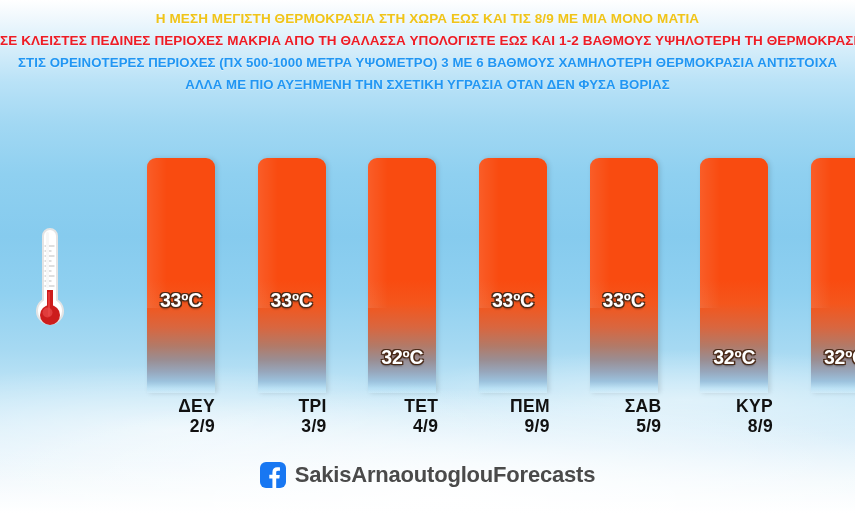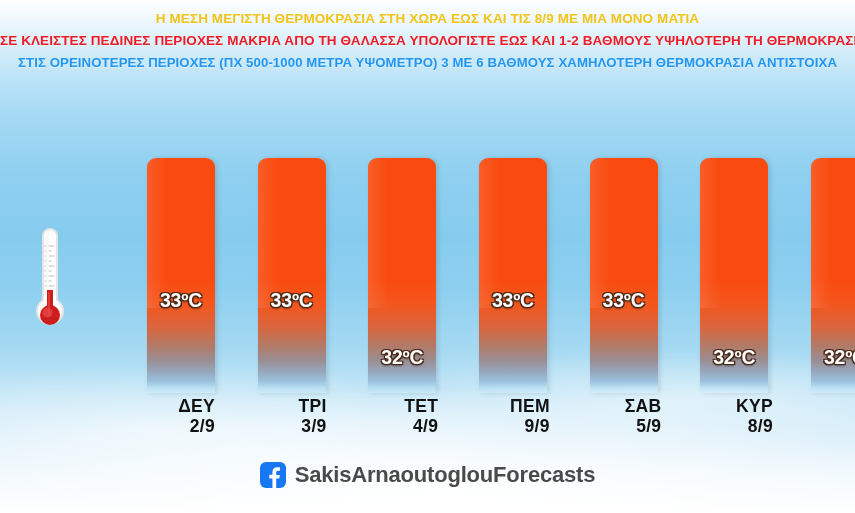--- a/index.html
+++ b/index.html
@@ -181,20 +181,21 @@
 </style>
 </head>
 <body>
 
 <div id="infographic">
 
   <div class="header">
     <span class="hline l1">Η ΜΕΣΗ ΜΕΓΙΣΤΗ ΘΕΡΜΟΚΡΑΣΙΑ ΣΤΗ ΧΩΡΑ ΕΩΣ ΚΑΙ ΤΙΣ 8/9 ΜΕ ΜΙΑ ΜΟΝΟ ΜΑΤΙΑ</span>
     <span class="hline l2">ΣΕ ΚΛΕΙΣΤΕΣ ΠΕΔΙΝΕΣ ΠΕΡΙΟΧΕΣ ΜΑΚΡΙΑ ΑΠΟ ΤΗ ΘΑΛΑΣΣΑ ΥΠΟΛΟΓΙΣΤΕ ΕΩΣ ΚΑΙ 1-2 ΒΑΘΜΟΥΣ ΥΨΗΛΟΤΕΡΗ ΤΗ ΘΕΡΜΟΚΡΑΣΙΑ</span>
     <span class="hline l3">ΣΤΙΣ ΟΡΕΙΝΟΤΕΡΕΣ ΠΕΡΙΟΧΕΣ (ΠΧ 500-1000 ΜΕΤΡΑ ΥΨΟΜΕΤΡΟ) 3 ΜΕ 6 ΒΑΘΜΟΥΣ ΧΑΜΗΛΟΤΕΡΗ ΘΕΡΜΟΚΡΑΣΙΑ ΑΝΤΙΣΤΟΙΧΑ</span>
+    <span class="hline l5">ΑΛΛΑ ΜΕ ΠΙΟ ΑΥΞΗΜΕΝΗ ΤΗΝ ΣΧΕΤΙΚΗ ΥΓΡΑΣΙΑ ΟΤΑΝ ΔΕΝ ΦΥΣΑ ΒΟΡΙΑΣ</span>
   </div>
 
   <div class="thermo">
     <svg viewBox="0 0 44 112" width="44" height="112" xmlns="http://www.w3.org/2000/svg">
       <g>
         <path d="M15 12 a7 7 0 0 1 14 0 V76 a13 13 0 1 1 -14 0 Z" fill="#ffffff" stroke="#e4e4e4" stroke-width="2"></path>
         <path d="M19 66 h6 V95 h-6 Z" fill="#cc1d1d"></path>
         <circle cx="22" cy="91" r="10" fill="#cc1d1d"></circle>
         <path d="M20 68 h2 V92 h-2 Z" fill="#e63b3b" opacity="0.85"></path>
         <circle cx="19.5" cy="88.5" r="5" fill="#e84b4b" opacity="0.7"></circle>

